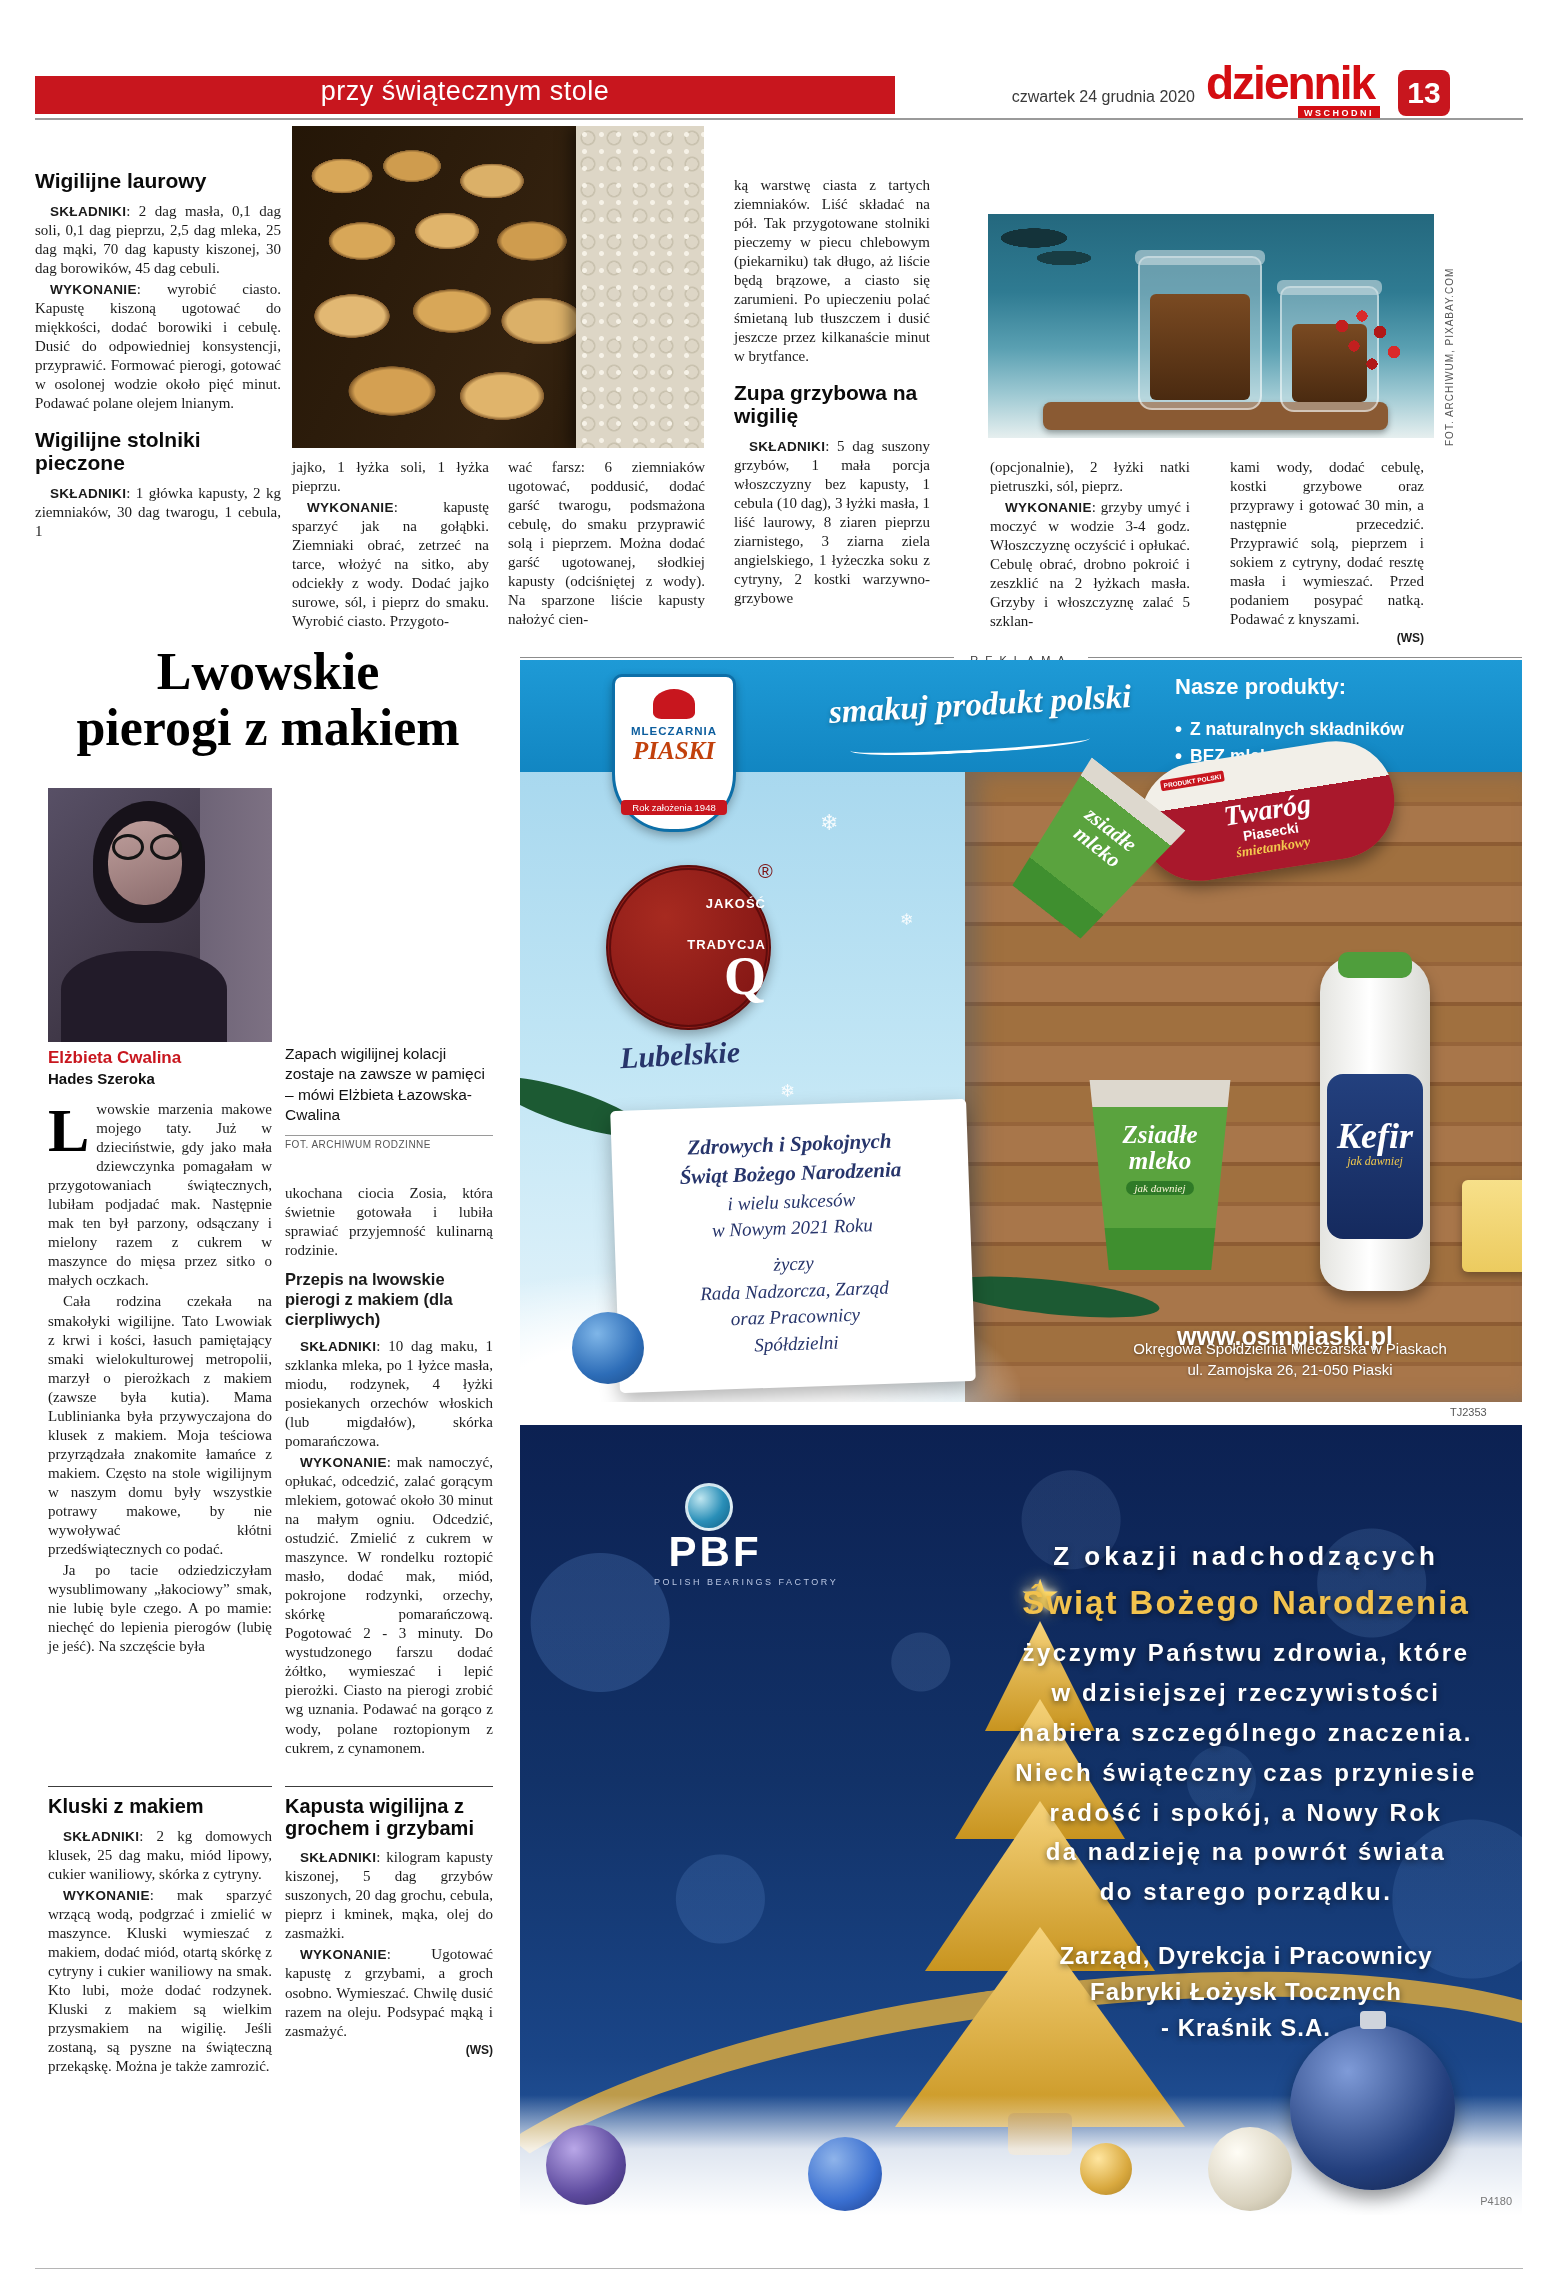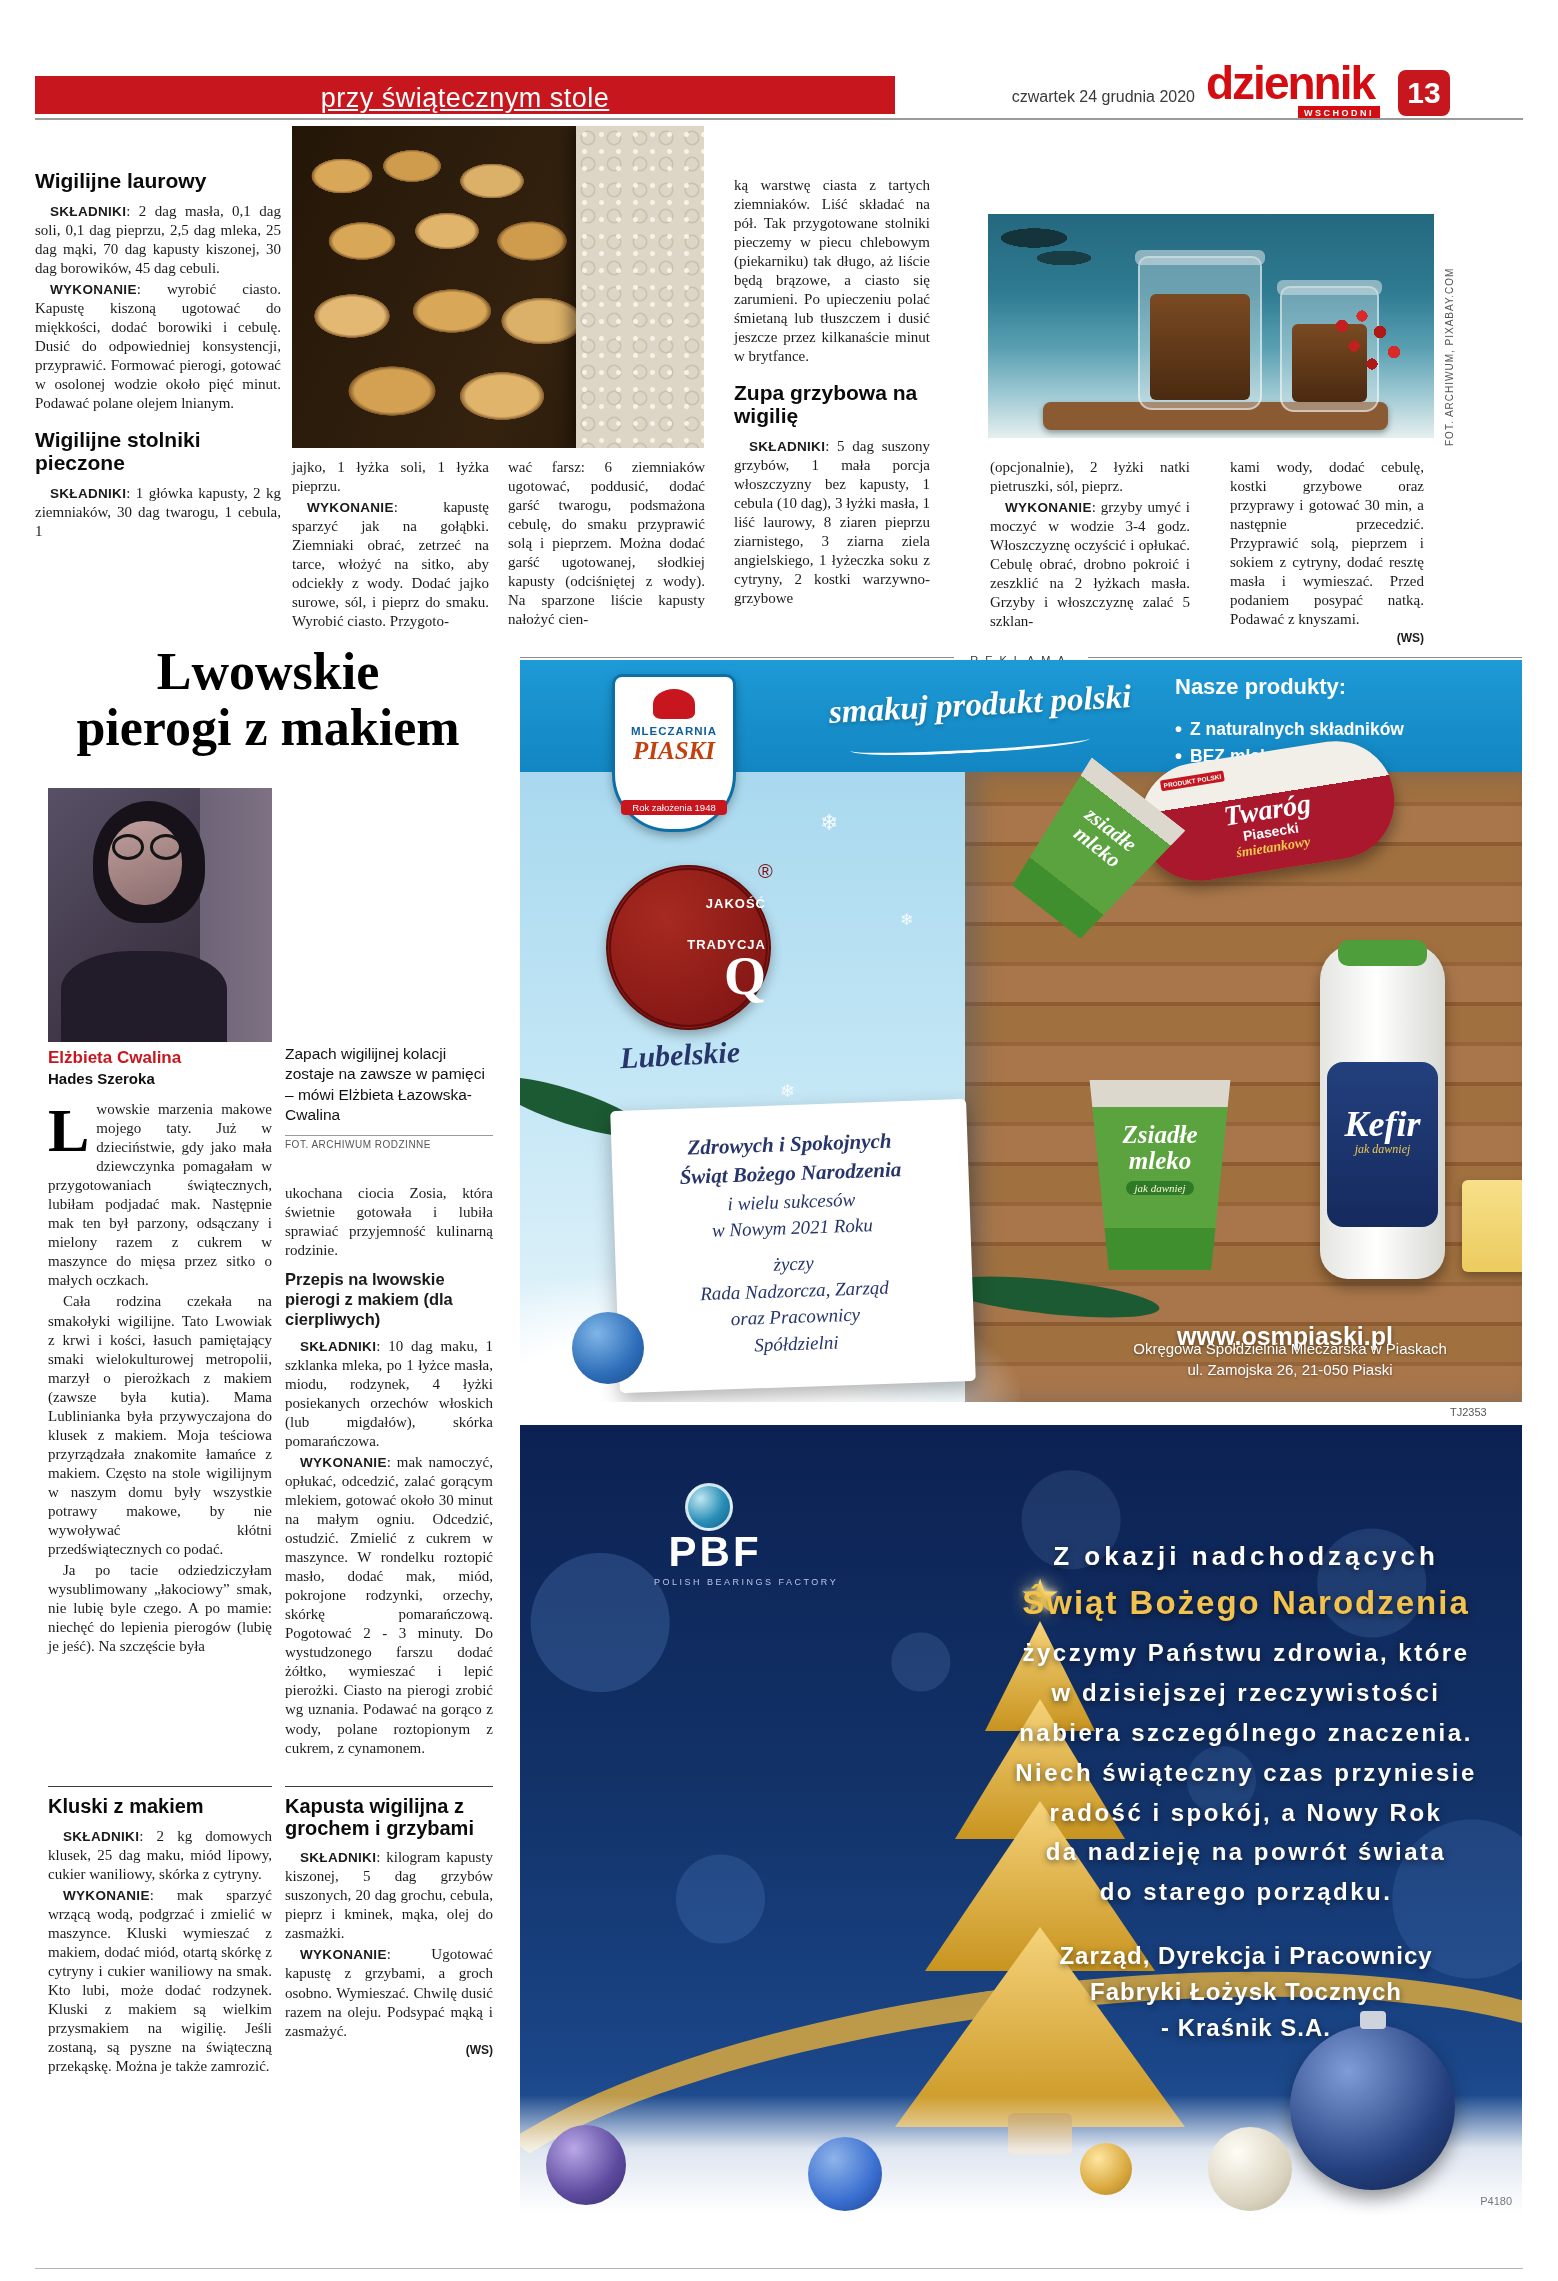--- a/index.html
+++ b/index.html
@@ -2,22 +2,22 @@
 <html><head>
 <meta charset="utf-8">
 <style>
   html,body{margin:0;padding:0;background:#888;}
   .page{position:relative;width:1558px;height:2281px;margin:0 auto;background:#fff;
         font-family:"Liberation Serif",serif;color:#1b1b1b;overflow:hidden;}
   .abs{position:absolute;}
 
   
   .band{left:35px;top:76px;width:860px;height:38px;background:#c8161e;color:#fff;
-        display:flex;align-items:flex-end;justify-content:center;
-        font:27px "Liberation Sans",sans-serif;letter-spacing:.5px;text-decoration:underline;}
+        display:flex;align-items:flex-start;justify-content:center;
+        font:27px "Liberation Sans",sans-serif;letter-spacing:.5px;}
   .hdate{left:950px;top:88px;width:245px;text-align:right;font:16px "Liberation Sans",sans-serif;color:#3a3a3a;}
   .hlogo{left:1206px;top:60px;width:180px;}
   .hlogo .word{font:bold 46px/1 "Liberation Sans",sans-serif;color:#d40d12;letter-spacing:-2px;}
   .hlogo .sub{position:absolute;right:6px;top:46px;background:#d40d12;color:#fff;
         font:bold 9px "Liberation Sans",sans-serif;letter-spacing:2.5px;padding:2px 6px;}
   .pnum{left:1398px;top:70px;width:52px;height:46px;background:#c8161e;border-radius:8px;color:#fff;
         display:flex;align-items:center;justify-content:center;font:bold 30px "Liberation Sans",sans-serif;}
   .hrule{left:35px;top:118px;width:1488px;height:2px;background:#9a9a9a;}
 
   
@@ -126,21 +126,21 @@
   .twarog .pp{position:absolute;left:26px;top:12px;background:#c8161e;color:#fff;font:bold 6.5px "Liberation Sans",sans-serif;padding:2px 3px;border-radius:2px;}
   .twarog .t1{margin-top:44px;font:bold italic 28px/1 "Liberation Serif",serif;}
   .twarog .t2{font:bold 14px "Liberation Sans",sans-serif;}
   .twarog .t3{font:bold italic 14px "Liberation Serif",serif;color:#f3c84e;}
   .cup{position:absolute;text-align:center;overflow:hidden;
     clip-path:polygon(6% 0,94% 0,82% 100%,18% 100%);
     background:linear-gradient(180deg,#ddd8ce 0 14%,#5aa33e 14% 78%,#3f8f2f 78%);box-shadow:0 6px 10px rgba(0,0,0,.3);}
   .cup .c1{margin-top:42px;font:bold italic 25px/1.05 "Liberation Serif",serif;color:#fff;}
   .cup .c2{display:inline-block;margin-top:6px;background:#2f7a27;color:#fdf6d8;
     font:italic 11px "Liberation Serif",serif;padding:1px 8px;border-radius:8px;}
-  .kefir{position:absolute;left:800px;top:284px;width:125px;height:335px;
+  .kefir{position:absolute;left:800px;top:296px;width:110px;height:335px;
     background:linear-gradient(90deg,#e4e4e0,#ffffff 45%,#d8d8d3);border-radius:36px 36px 28px 28px;
     box-shadow:0 8px 14px rgba(0,0,0,.35);}
   .kefir .cap{position:absolute;left:18px;right:18px;top:-4px;height:26px;background:#4f9e3c;border-radius:10px;}
   .kefir .klabel{position:absolute;left:7px;right:7px;top:118px;height:165px;border-radius:16px;
     background:linear-gradient(180deg,#23407e,#152a5e);text-align:center;color:#fff;}
   .kefir .kk{margin-top:44px;font:bold italic 36px/1 "Liberation Serif",serif;}
   .kefir .kd{font:italic 12px "Liberation Serif",serif;color:#f0c84e;}
   .butter{position:absolute;left:942px;top:520px;width:70px;height:92px;border-radius:6px;
     background:linear-gradient(180deg,#f7e08a,#eccb5f);box-shadow:0 4px 8px rgba(0,0,0,.3);}
   .card{position:absolute;left:95px;top:445px;width:356px;height:282px;background:#fff;border-radius:5px;

